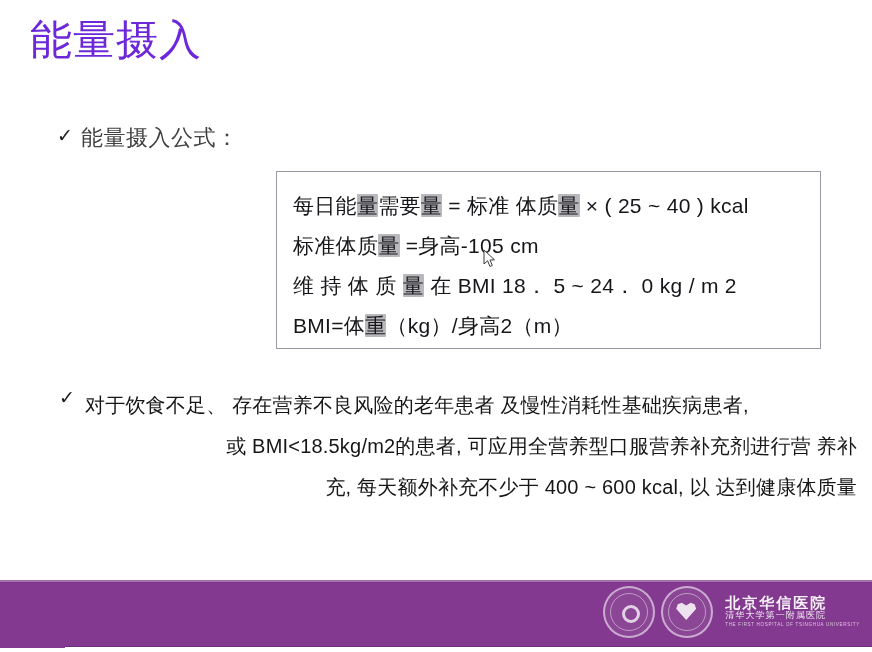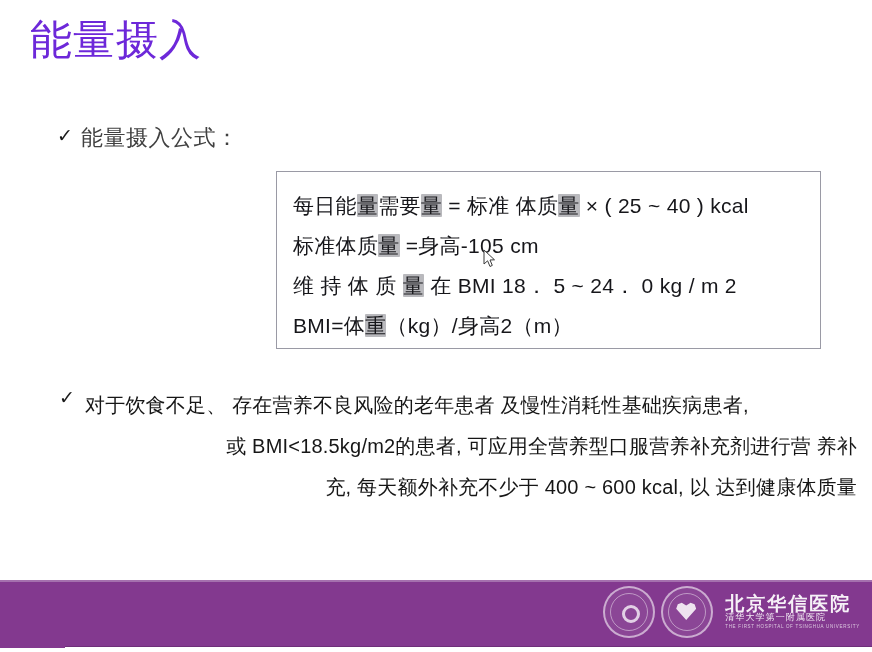--- a/index.html
+++ b/index.html
@@ -192,21 +192,21 @@
     clip-path: polygon(50% 100%, 0% 38%, 8% 12%, 28% 4%, 50% 20%, 72% 4%, 92% 12%, 100% 38%);
   }
   #footer-wordmark {
     margin-left: 6px;
     display: flex;
     flex-direction: column;
     justify-content: center;
     line-height: 1;
   }
   #footer-hospital-name {
-    font-size: 19px;
+    font-size: 15px;
     color: #ffffff;
     letter-spacing: 2px;
     font-family: "DejaVu Serif", "Liberation Serif", serif;
     font-weight: 700;
     opacity: 0.93;
   }
   #footer-hospital-sub {
     font-size: 9px;
     color: #ffffff;
     letter-spacing: 1.1px;

